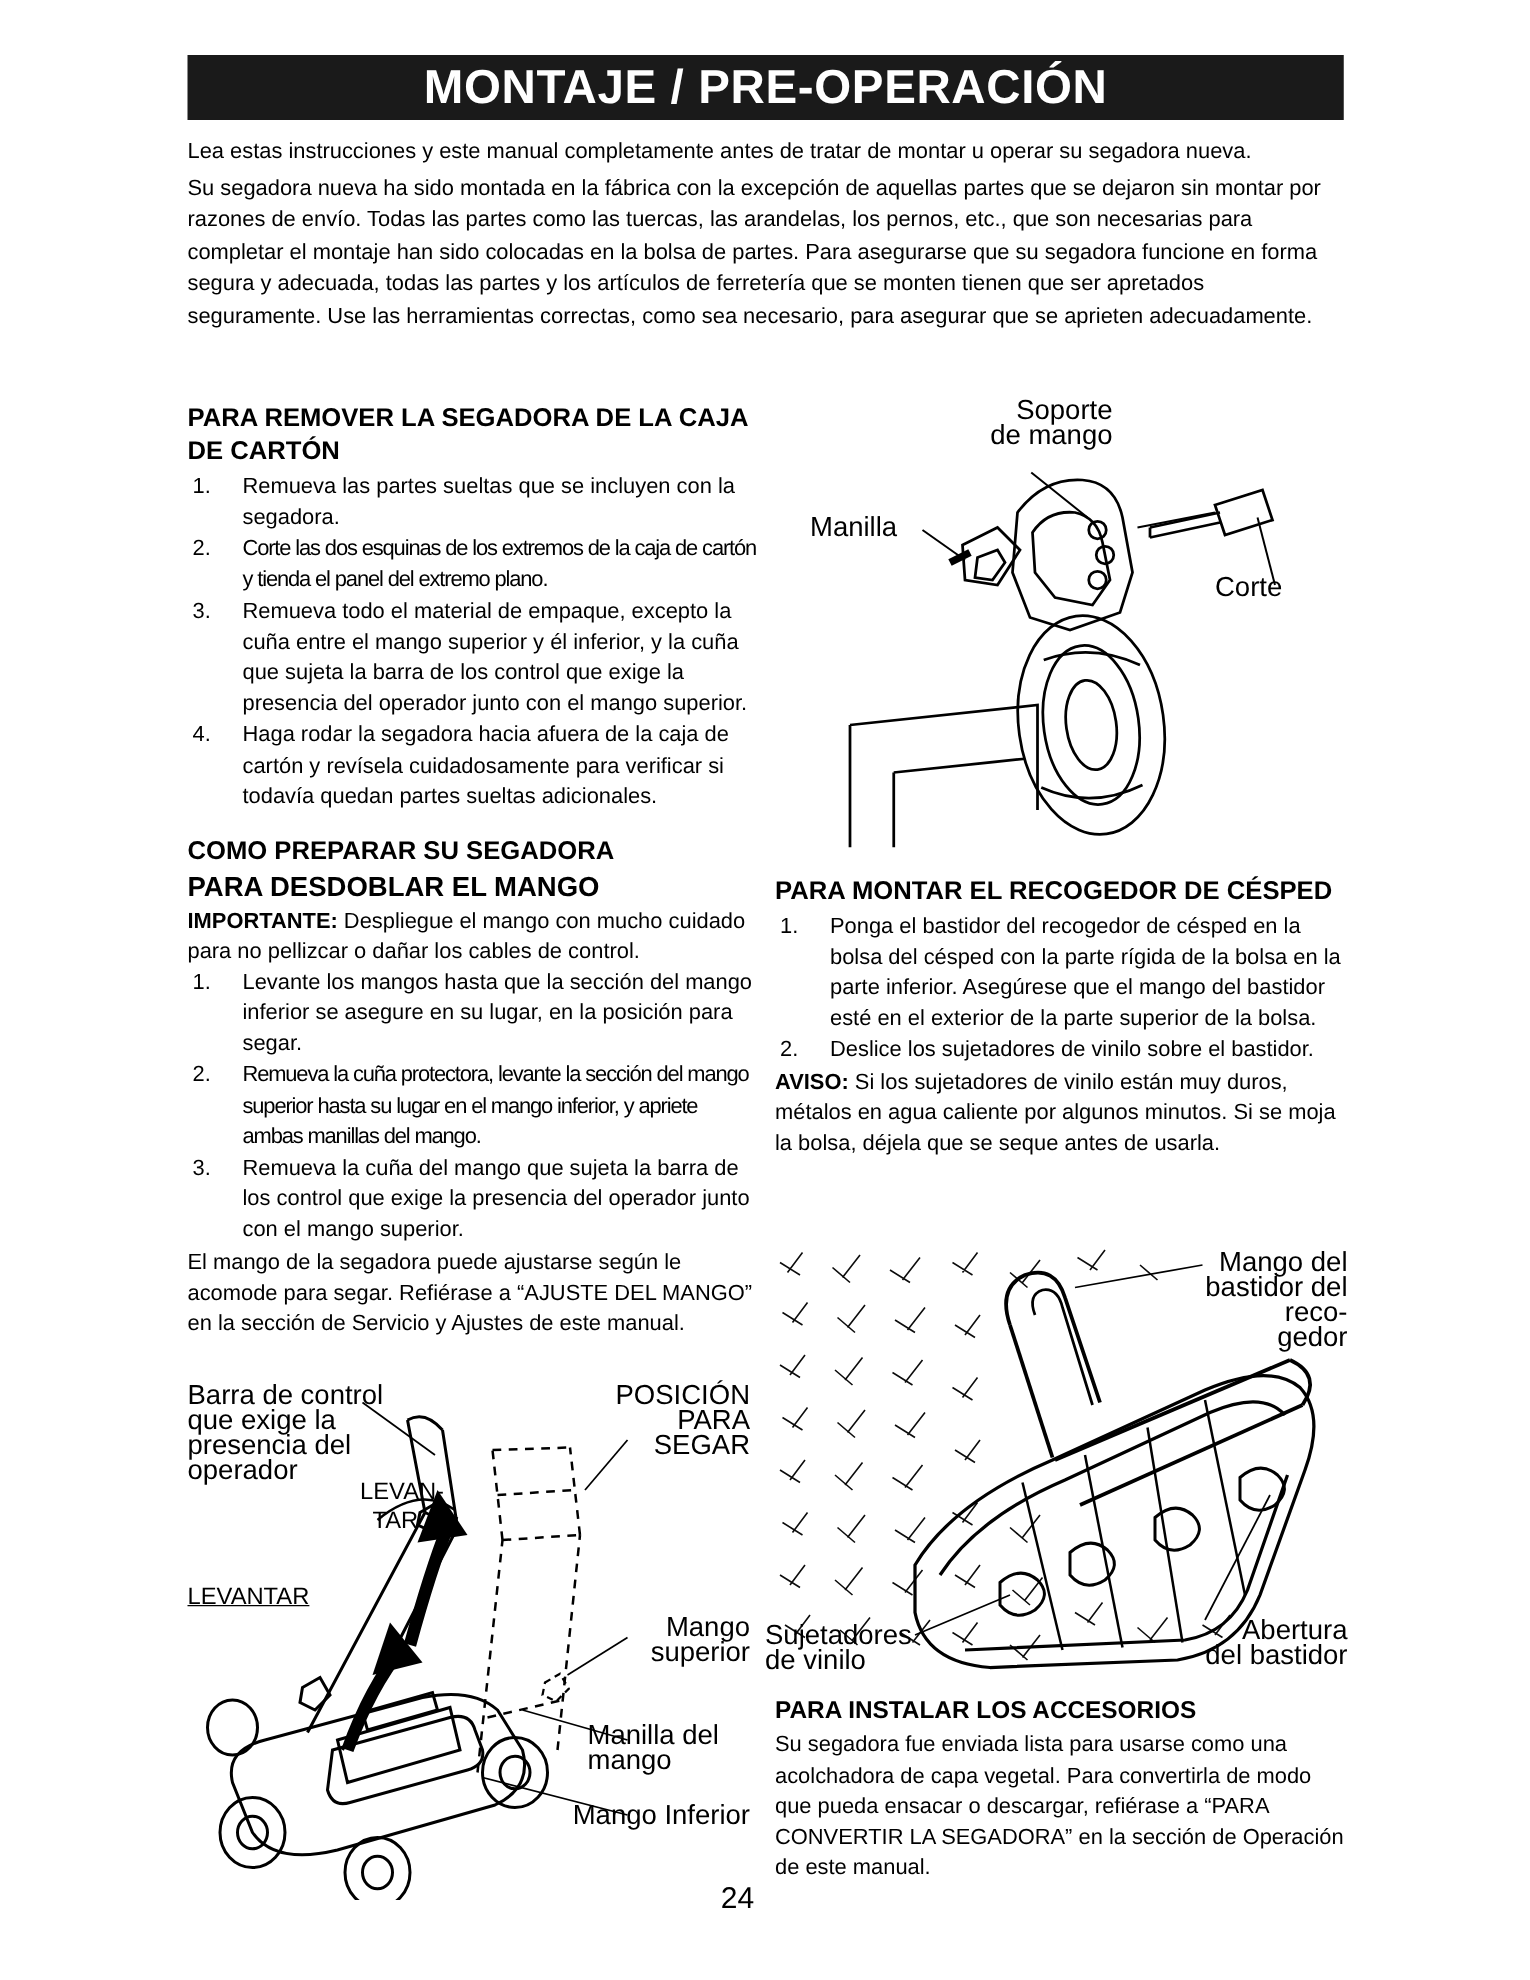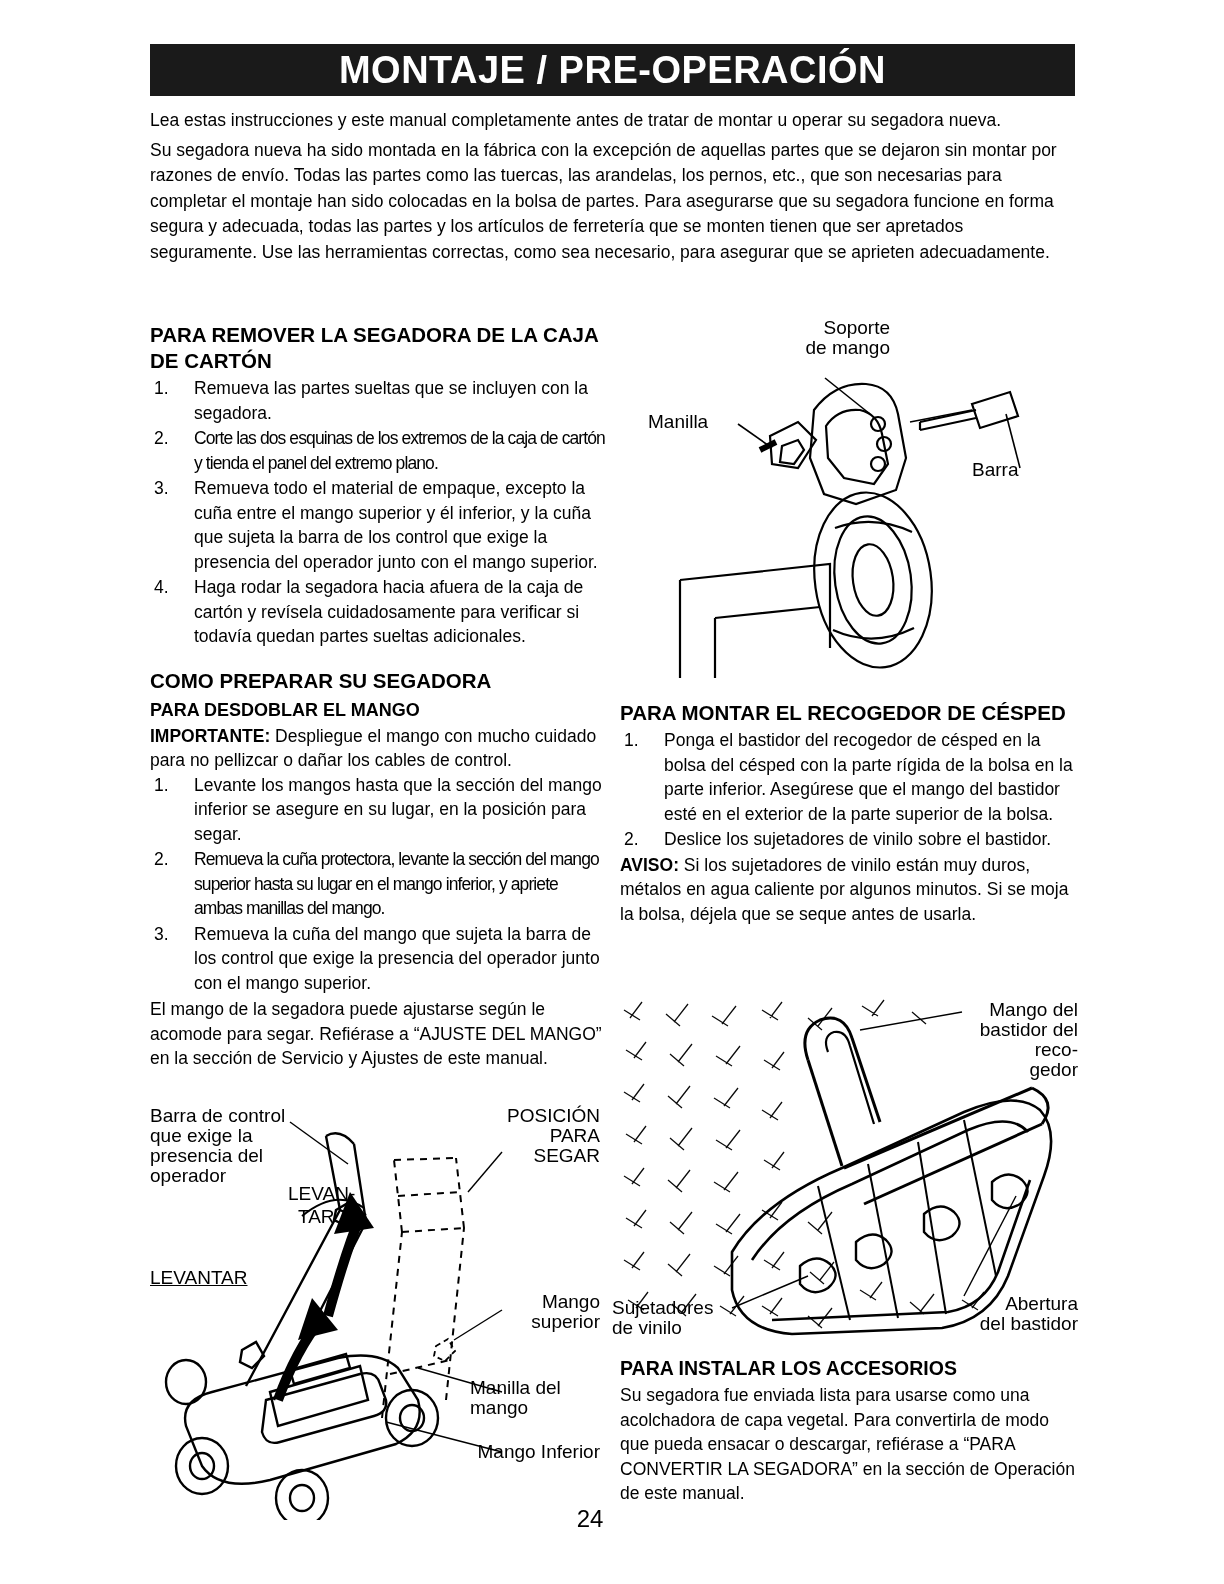--- a/index.html
+++ b/index.html
@@ -68,21 +68,21 @@
     width: 455px;
   }
 
   h2.sec {
     font-size: 20.5px;
     font-weight: bold;
     margin: 0 0 2px 0;
     line-height: 26px;
   }
   h3.sub {
-    font-size: 18px;
+    font-size: 22px;
     font-weight: bold;
     margin: 4px 0 2px 0;
     line-height: 24px;
   }
   .body-text {
     font-size: 17.5px;
     line-height: 24.5px;
   }
   .body-text p { margin: 0; }
 
@@ -104,21 +104,21 @@
     top: 0;
     width: 28px;
     text-align: left;
   }
   .tightspace { letter-spacing: -0.9px; }
 
   
   .figure { position: absolute; }
   .fig-label {
     position: absolute;
-    font-size: 19px;
+    font-size: 22px;
     line-height: 20px;
   }
   svg { display: block; }
 
   
   .page-number {
     position: absolute;
     left: 560px;
     top: 1505px;
     width: 60px;
@@ -213,21 +213,21 @@
         <path d="M118 106 L152 130" stroke-width="1.6"></path>
         <path d="M386 96 L400 150" stroke-width="1.6"></path>
         <path d="M290 104 L352 92" stroke-width="1.6"></path>
       </g>
     </svg>
     <div class="fig-label" style="left:170px; top:0px; text-align:right; width:100px;">
       <div>Soporte</div>
       <div>de mango</div>
     </div>
     <div class="fig-label" style="left:28px; top:94px;">Manilla</div>
-    <div class="fig-label" style="left:352px; top:142px;">Barra</div>
+    <div class="fig-label" style="left:352px; top:142px;">Corte</div>
   </div>
 
   <div class="figure" style="left:150px; top:1100px; width:460px; height:420px;">
     <svg width="460" height="420" viewBox="0 0 460 420">
       <g fill="none" stroke="#000" stroke-width="2.4">
 
         <path d="M36 326 Q30 300 62 292 L188 258 Q228 250 248 268 L268 300 Q276 330 246 344 L120 380 Q70 392 52 366 Z"></path>
         <path d="M116 300 L210 274 Q226 270 230 284 L236 300 Q238 312 224 316 L130 342 Q116 346 112 332 Z"></path>
 
         <path d="M120 292 L210 266 L218 300 L128 326 Z"></path>

